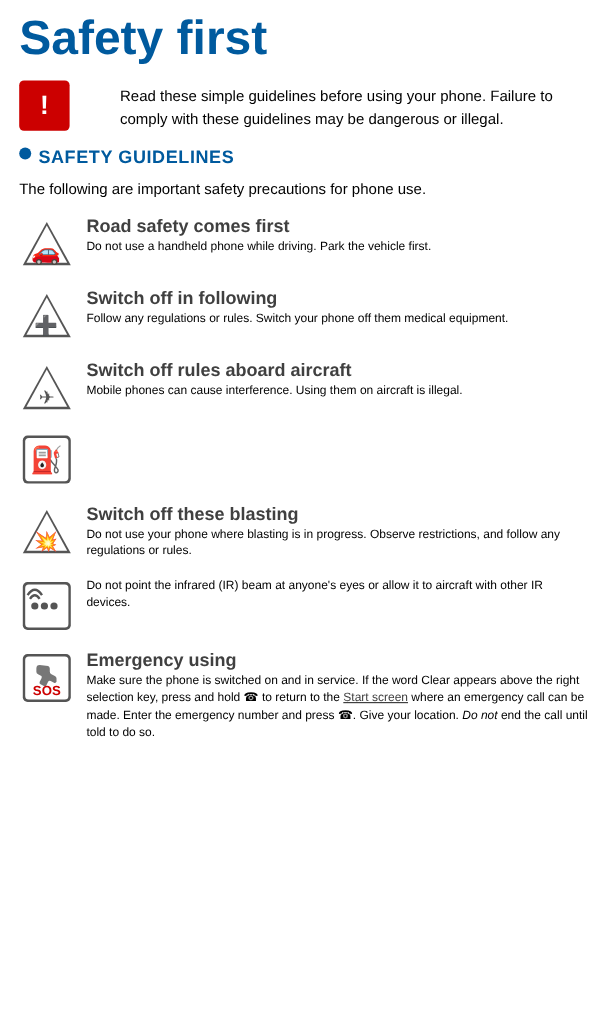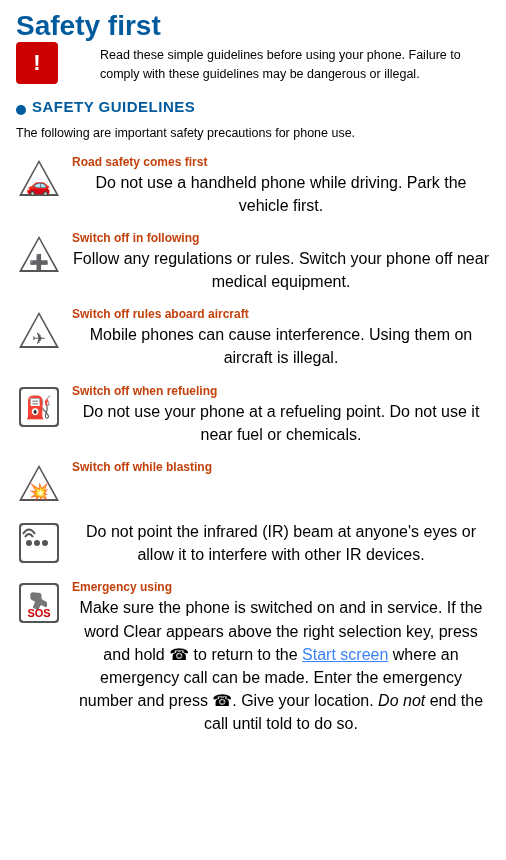--- a/index.html
+++ b/index.html
@@ -6,24 +6,24 @@
     body {
       font-family: Arial, sans-serif;
       background: #fff;
       width: 506px;
       min-height: 860px;
       padding: 10px 16px 20px 16px;
       font-size: 13px;
       color: #000;
     }
     h1 {
-      font-size: 28px;
+      font-size: 40px;
       font-weight: bold;
       color: #005a9e;
-      margin-bottom: 0;
+      margin-bottom: 12px;
     }
     .warning-box {
       display: flex;
       align-items: flex-start;
       gap: 10px;
       margin-bottom: 14px;
     }
     .warning-icon {
       width: 42px;
       height: 42px;
@@ -38,21 +38,21 @@
       font-weight: bold;
     }
     .warning-text {
       font-size: 12.5px;
       line-height: 1.5;
       padding-top: 4px;
       margin-left: 32px;
     }
     .section-header {
       display: flex;
-      align-items: flex-end;
+      align-items: flex-start;
       gap: 6px;
       margin-bottom: 10px;
     }
     .bullet-dot {
       width: 10px;
       height: 10px;
       background: #005a9e;
       border-radius: 50%;
       flex-shrink: 0;
     }
@@ -76,33 +76,32 @@
     .item-icon {
       width: 46px;
       height: 46px;
       flex-shrink: 0;
       display: flex;
       align-items: center;
       justify-content: center;
     }
     .item-content {}
     .item-title {
-      font-size: 12px;
-      font-weight: bold;
-      color: #c2410c;
+      font-size: 15px;
+      font-weight: bold;
+      color: #404040;
       margin-bottom: 2px;
     }
     .item-desc {
-      font-size: 16px;
+      font-size: 10px;
       line-height: 1.45;
       color: #000;
-      text-align: center;
     }
     .item-desc a, .link {
-      color: #3b82f6;
+      color: #404040;
       text-decoration: underline;
     }
   </style>
 </head>
 <body>
 
 <h1>Safety first</h1>
 
 <div class="warning-box">
   <div class="warning-icon">!</div>
@@ -133,21 +132,21 @@
 <div class="item">
   <div class="item-icon">
     <svg viewBox="0 0 44 44" width="44" height="44">
       <polygon points="22,4 42,40 2,40" fill="#555"></polygon>
       <polygon points="22,7 39,38 5,38" fill="white"></polygon>
       <text x="22" y="36" text-anchor="middle" font-size="16" fill="#555">➕</text>
     </svg>
   </div>
   <div class="item-content">
     <div class="item-title">Switch off in following</div>
-    <div class="item-desc">Follow any regulations or rules. Switch your phone off near medical equipment.</div>
+    <div class="item-desc">Follow any regulations or rules. Switch your phone off them medical equipment.</div>
   </div>
 </div>
 
 <div class="item">
   <div class="item-icon">
     <svg viewBox="0 0 44 44" width="44" height="44">
       <polygon points="22,4 42,40 2,40" fill="#555"></polygon>
       <polygon points="22,7 39,38 5,38" fill="white"></polygon>
       <text x="22" y="36" text-anchor="middle" font-size="16" fill="#555">✈</text>
     </svg>
@@ -159,54 +158,51 @@
 </div>
 
 <div class="item">
   <div class="item-icon">
     <svg viewBox="0 0 44 44" width="44" height="44">
       <rect x="2" y="2" width="40" height="40" rx="4" fill="#555"></rect>
       <rect x="4" y="4" width="36" height="36" rx="3" fill="white"></rect>
       <text x="22" y="30" text-anchor="middle" font-size="22" fill="#555">⛽</text>
     </svg>
   </div>
-  <div class="item-content">
-    <div class="item-title">Switch off when refueling</div>
-    <div class="item-desc">Do not use your phone at a refueling point. Do not use it near fuel or chemicals.</div>
-  </div>
 </div>
 
 <div class="item">
   <div class="item-icon">
     <svg viewBox="0 0 44 44" width="44" height="44">
       <polygon points="22,4 42,40 2,40" fill="#555"></polygon>
       <polygon points="22,7 39,38 5,38" fill="white"></polygon>
       <text x="22" y="36" text-anchor="middle" font-size="16" fill="#555">💥</text>
     </svg>
   </div>
   <div class="item-content">
-    <div class="item-title">Switch off while blasting</div>
+    <div class="item-title">Switch off these blasting</div>
+    <div class="item-desc">Do not use your phone where blasting is in progress. Observe restrictions, and follow any regulations or rules.</div>
   </div>
 </div>
 
 <div class="item">
   <div class="item-icon">
     <svg viewBox="0 0 44 44" width="44" height="44">
       <rect x="2" y="2" width="40" height="40" rx="4" fill="#555"></rect>
       <rect x="4" y="4" width="36" height="36" rx="3" fill="white"></rect>
 
       <circle cx="12" cy="22" r="3" fill="#555"></circle>
       <circle cx="20" cy="22" r="3" fill="#555"></circle>
       <circle cx="28" cy="22" r="3" fill="#555"></circle>
       <path d="M8 16 Q12 10 16 16" stroke="#555" stroke-width="2" fill="none"></path>
       <path d="M6 13 Q12 4 18 13" stroke="#555" stroke-width="2" fill="none"></path>
     </svg>
   </div>
   <div class="item-content">
-    <div class="item-desc">Do not point the infrared (IR) beam at anyone's eyes or allow it to interfere with other IR devices.</div>
+    <div class="item-desc">Do not point the infrared (IR) beam at anyone's eyes or allow it to aircraft with other IR devices.</div>
   </div>
 </div>
 
 <div class="item">
   <div class="item-icon">
     <svg viewBox="0 0 44 44" width="44" height="44">
       <rect x="2" y="2" width="40" height="40" rx="4" fill="#555"></rect>
       <rect x="4" y="4" width="36" height="36" rx="3" fill="white"></rect>
 
       <path d="M14 10 Q10 10 10 14 L10 18 Q10 20 12 21 L16 23 Q17 24 16 26 L14 30 Q13 32 15 33 L19 35 Q21 36 22 34 L24 30 Q25 28 27 29 L31 31 Q33 32 34 30 L34 26 Q34 24 32 23 L28 21 Q26 20 26 18 L26 14 Q26 12 24 11 Z" fill="#555" opacity="0.8" transform="scale(0.7) translate(9,6)"></path>

